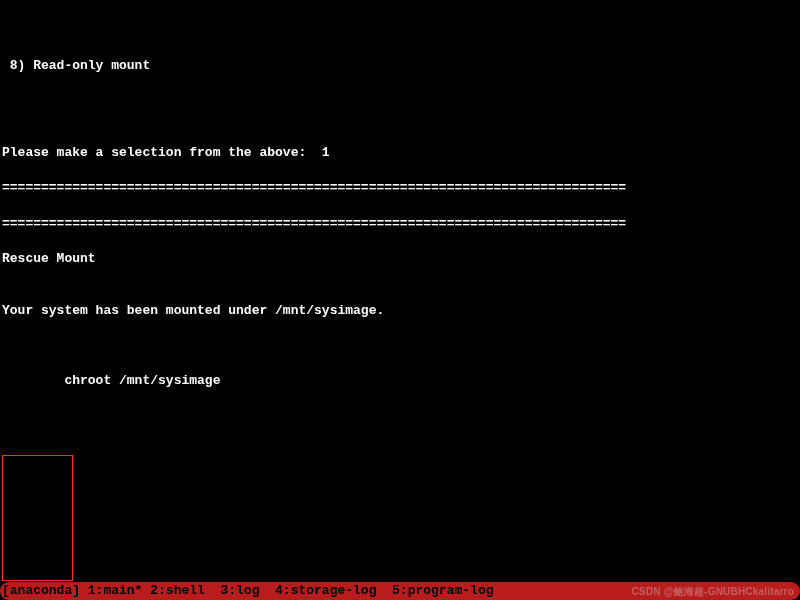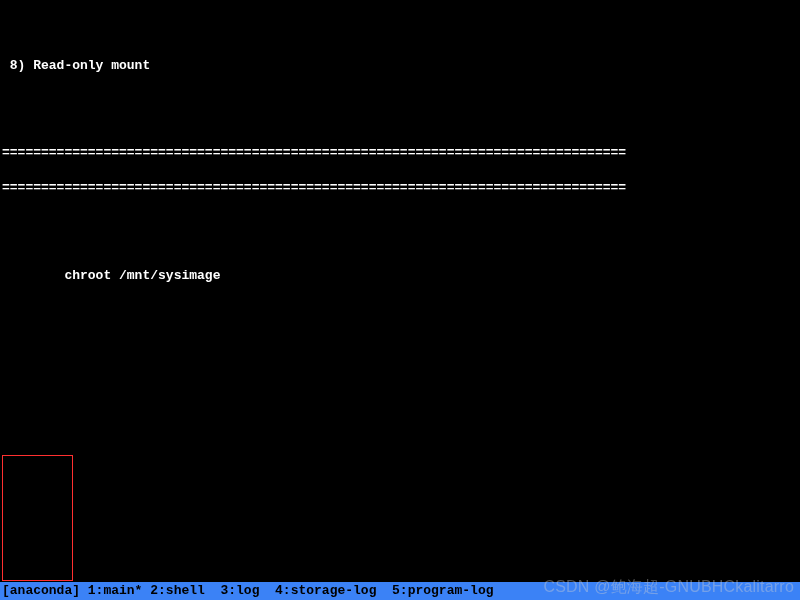--- a/index.html
+++ b/index.html
@@ -24,55 +24,59 @@
       position: absolute;
       border: 1.5px solid #ff3030;
       pointer-events: none;
     }
     .status-bar {
       position: absolute;
       bottom: 0;
       left: 0;
       width: 800px;
       height: 18px;
-      background: #3b82f6;
+      background: #b91c1c;
       color: #000;
       font-family: "Courier New", monospace;
       font-size: 13px;
       font-weight: bold;
       white-space: pre;
       padding-left: 2px;
       line-height: 18px;
+      border-radius: 9px;
     }
     .watermark {
       position: absolute;
       bottom: 2px;
       right: 6px;
       color: rgba(210,210,210,0.38);
       font-family: Arial, sans-serif;
-      font-size: 16px;
-      font-weight: normal;
+      font-size: 10px;
+      font-weight: bold;
       letter-spacing: 0.2px;
       pointer-events: none;
       white-space: nowrap;
     }
   </style>
 </head>
 <body>
 
 <div class="terminal">
 <span class="line"></span>
 <span class="line"></span>
 <span class="line"> 8) Read-only mount</span>
 <span class="line"></span>
 <span class="line"></span>
 <span class="line"></span>
+<span class="line">Please make a selection from the above:  1</span>
 <span class="line">================================================================================</span>
 <span class="line">================================================================================</span>
+<span class="line">Rescue Mount</span>
 <span class="line"></span>
+<span class="line">Your system has been mounted under /mnt/sysimage.</span>
 <span class="line"></span>
 <span class="line"></span>
 <span class="line">        chroot /mnt/sysimage</span>
 
 
 
 
 
 
 

